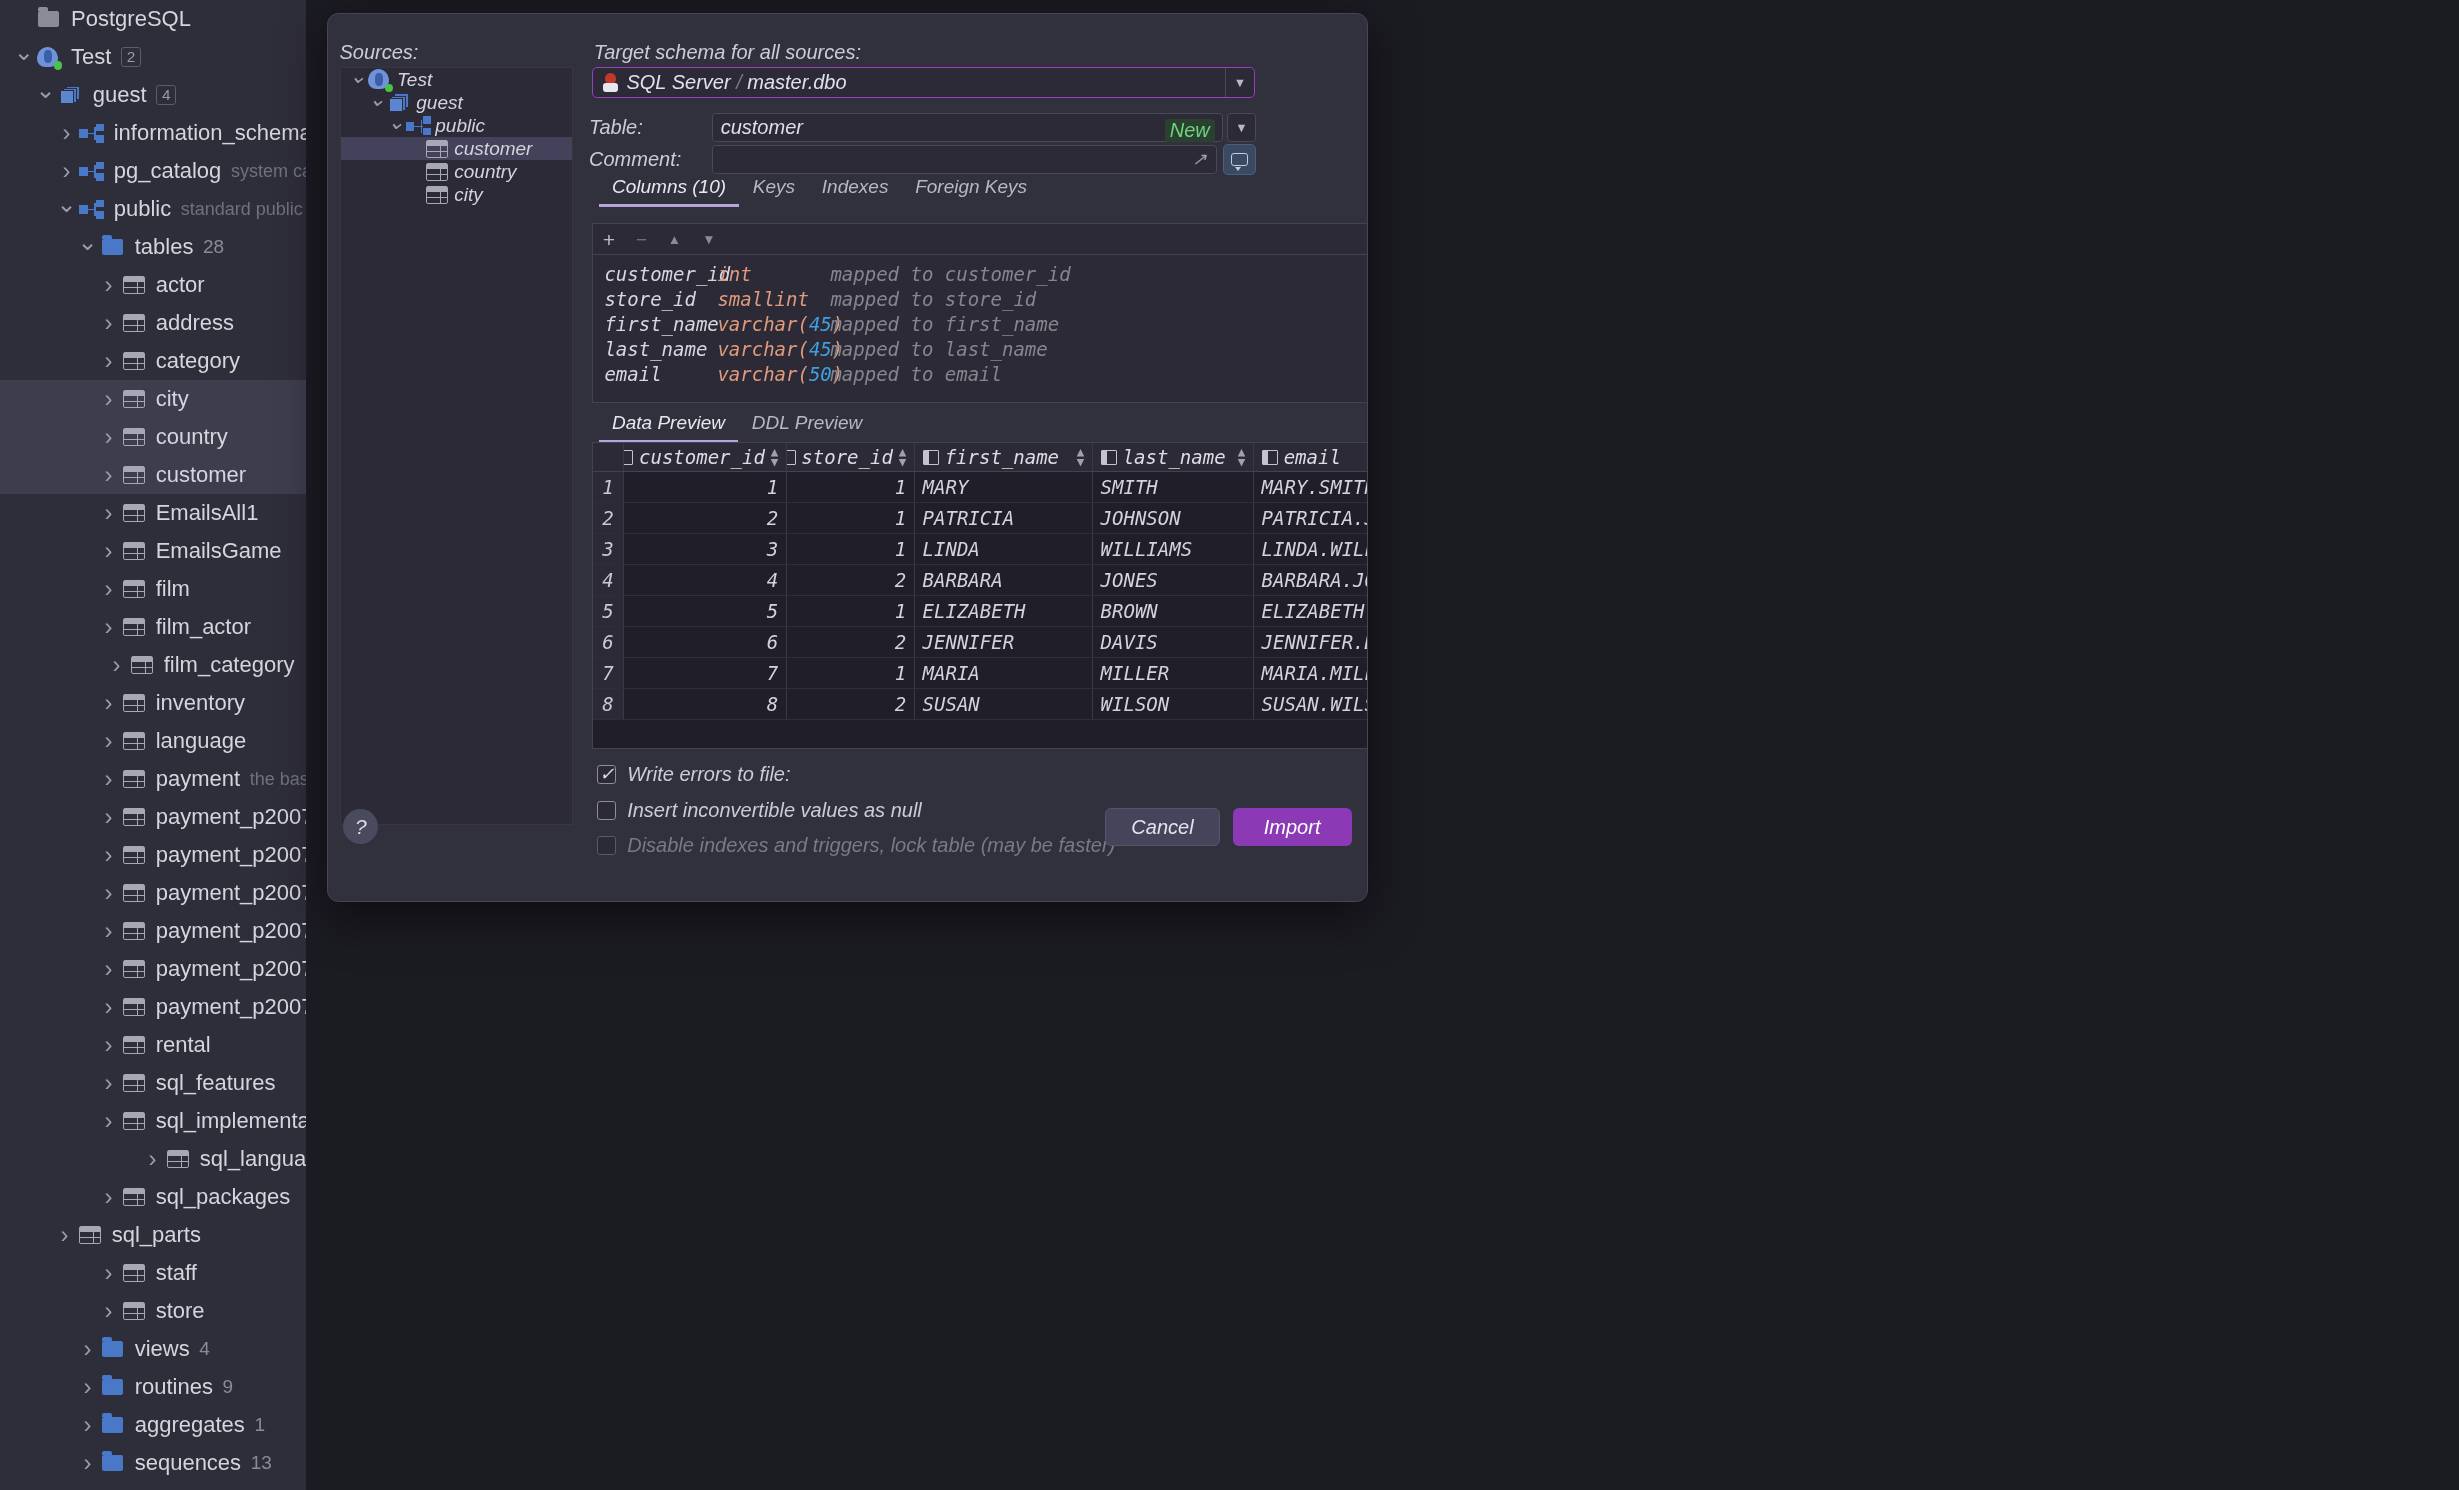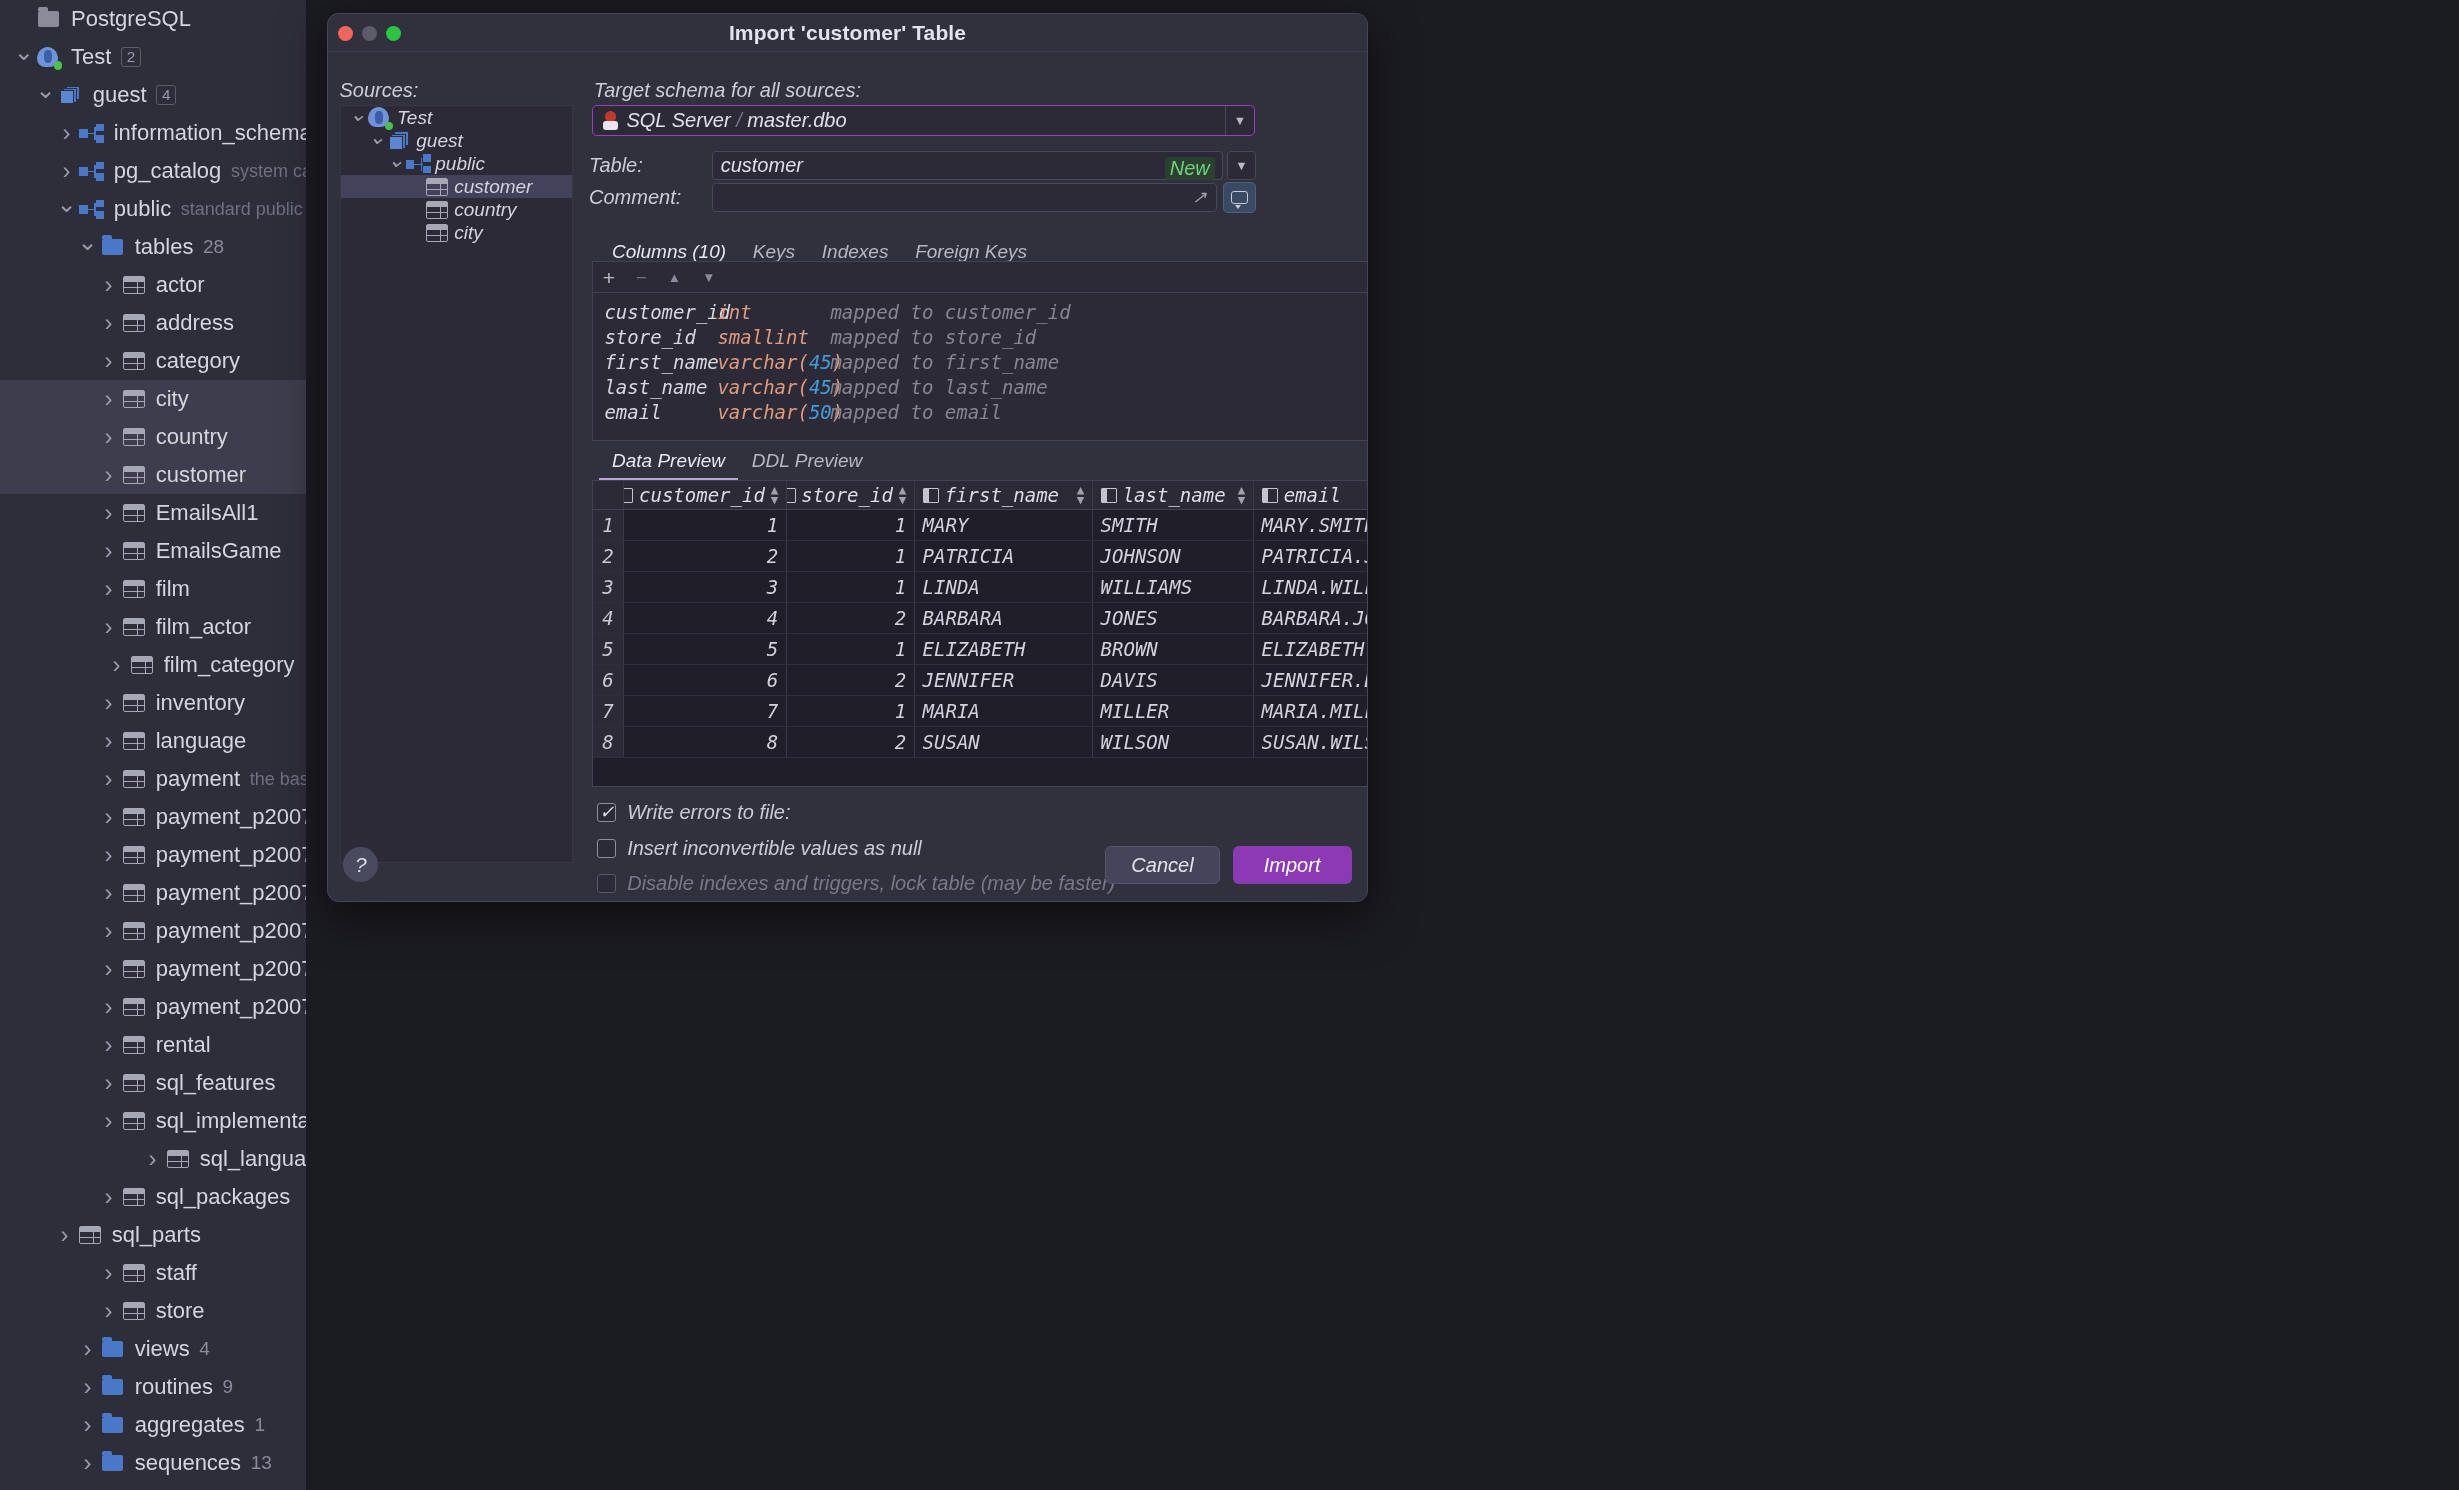--- a/index.html
+++ b/index.html
@@ -157,21 +157,21 @@
     border-radius:4.8px; display:flex; align-items:center; justify-content:center;
   }
   .cmtbtn .bubble{ width:17.3px; height:13.4px; border:1.9px solid #c9cad6; border-radius:2.9px; position:relative;}
   .cmtbtn .bubble::after{content:"";position:absolute;left:2.9px;bottom:-5.8px;border-left:3.8px solid transparent;border-right:3.8px solid transparent;border-top:4.8px solid #c9cad6;}
 
   
   .tabbar { position:absolute; display:flex; align-items:flex-end; font-size:19px; color:#b7b8c4; }
   .tab { padding: 2.9px 13.4px 6.7px 13.4px; position:relative; }
   .tab.active { color:#e6e7ef; }
   .tab.active::after{ content:""; position:absolute; left:0; right:0; bottom:-1.9px; height:2.9px; background:#b6a4da; }
-  #tabs-structure { left:9.6px; top:186px; }
+  #tabs-structure { left:9.6px; top:159px; }
   #tabs-preview { left:9.6px; top:395px; }
 
   
   #cols-panel {
     position:absolute; left:2.9px; top:209px; width:1031px; height:180px;
     background:#2b2a36; border:1px solid #434253;
   }
   #cols-toolbar {
     height:31px; border-bottom:1px solid #434253; display:flex; align-items:center;
     padding-left:9.6px; gap:21px; color:#b9bac6;
@@ -541,28 +541,20 @@
       <span class="ico">
         <span class="i-folder"></span>
       </span>
       <span class="lbl">sequences</span>
       <span class="cnt">13</span>
     </div>
   </div>
 
 <div id="dialog">
 
-  <div id="titlebar">
-    <div class="traffic">
-      <div class="tl red"></div>
-      <div class="tl amber"></div>
-      <div class="tl green"></div>
-    </div>
-    <div class="title">Import 'customer' Table</div>
-  </div>
 
   <div id="dlgbody">
 
     <div id="sources-label" class="lbl-plain">Sources:</div>
     <div id="sources-tree">
         <div class="st-row" style="padding-left: 7.7px;">
           <span class="st-chev down"></span>
           <span class="st-ico">
             <span class="i-pg">
               <span class="eleph"></span>

